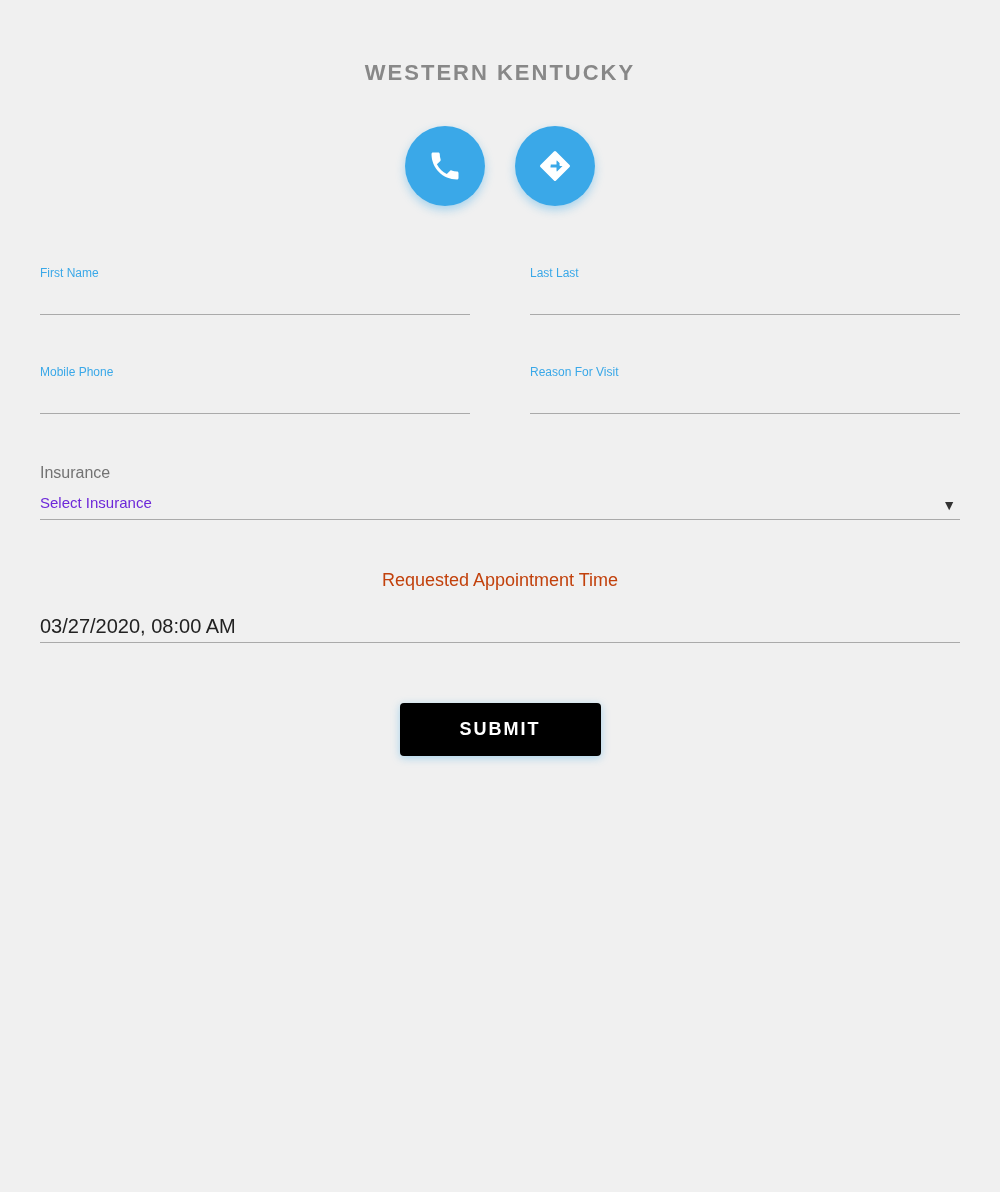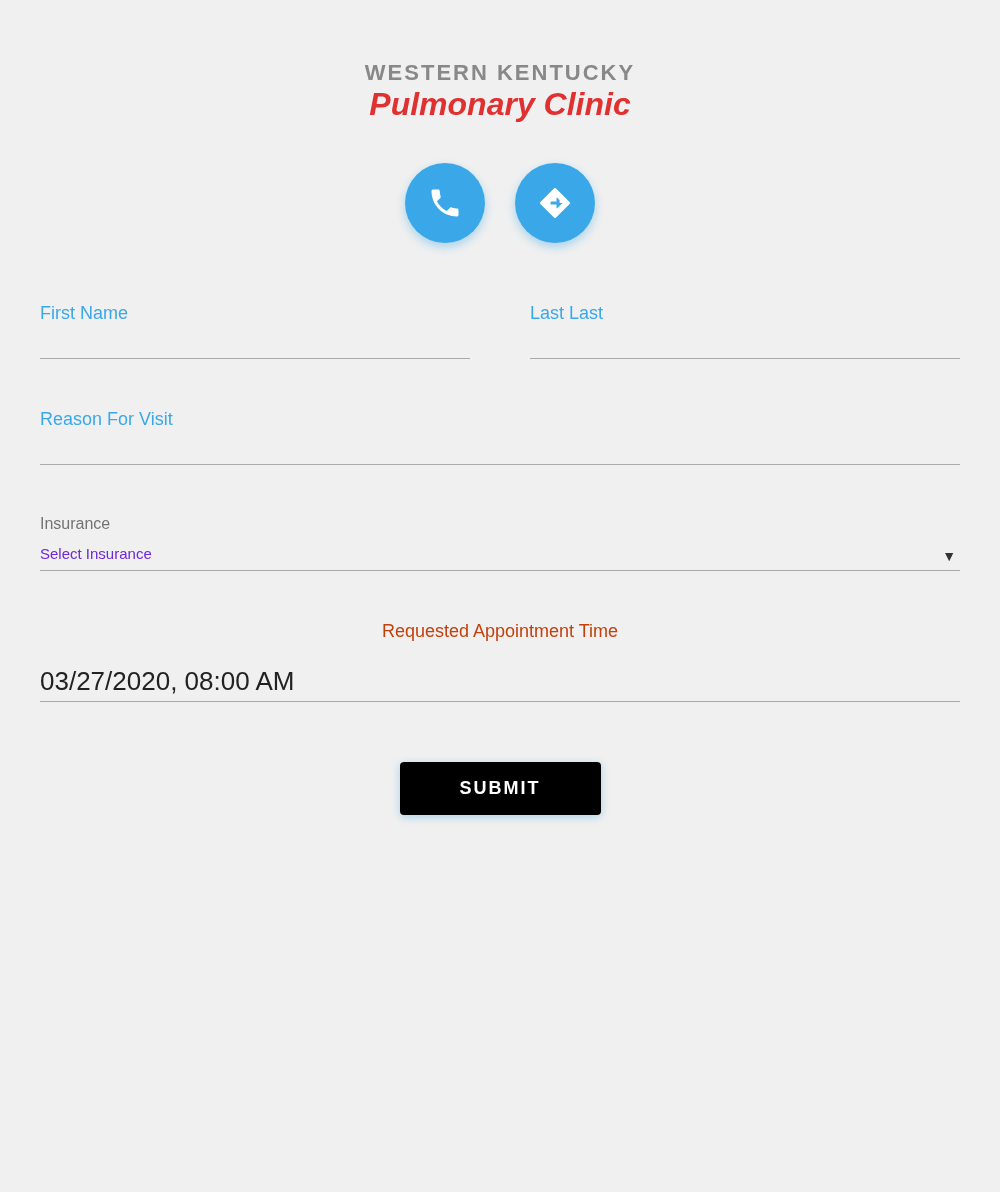--- a/index.html
+++ b/index.html
@@ -91,21 +91,21 @@
       margin-bottom: 50px;
     }
 
     .form-field {
       flex: 1;
       display: flex;
       flex-direction: column;
     }
 
     .field-label {
-      font-size: 18px;
+      font-size: 12px;
       color: #3aa8e8;
       margin-bottom: 8px;
       font-weight: 400;
     }
 
     .field-input {
       border: none;
       border-bottom: 1px solid #aaa;
       background: transparent;
       font-size: 16px;
@@ -176,21 +176,21 @@
       text-align: center;
       margin-bottom: 20px;
       font-weight: 400;
     }
 
     .appointment-input {
       width: 100%;
       border: none;
       border-bottom: 1px solid #aaa;
       background: transparent;
-      font-size: 26px;
+      font-size: 20px;
       font-weight: 500;
       color: #222;
       padding: 4px 0;
       outline: none;
     }
 
     
     .submit-btn {
       background-color: #000000;
       color: white;
@@ -206,21 +206,20 @@
       box-shadow: 0 2px 8px rgba(58, 168, 232, 0.4);
     }
   </style>
 </head>
 <body>
 
 <div class="page-container">
 
   <div class="header">
     <div class="clinic-name-top">WESTERN KENTUCKY</div>
-    <div class="clinic-name-bottom">Pulmonary Clinic</div>
   </div>
 
   <div class="icon-buttons">
     <button class="icon-btn" title="Phone">
       <svg viewBox="0 0 24 24" xmlns="http://www.w3.org/2000/svg">
         <path d="M6.6 10.8c1.4 2.8 3.8 5.1 6.6 6.6l2.2-2.2c.3-.3.7-.4 1-.2 1.1.4 2.3.6 3.6.6.6 0 1 .4 1 1V20c0 .6-.4 1-1 1-9.4 0-17-7.6-17-17 0-.6.4-1 1-1h3.5c.6 0 1 .4 1 1 0 1.3.2 2.5.6 3.6.1.3 0 .7-.2 1L6.6 10.8z"></path>
       </svg>
     </button>
     <button class="icon-btn" title="Directions">
       <svg viewBox="0 0 24 24" xmlns="http://www.w3.org/2000/svg">
@@ -241,20 +240,24 @@
         <input type="text" class="field-input" placeholder="" style="">
       </div>
       <div class="form-field">
         <label class="field-label">Last Last</label>
         <input type="text" class="field-input" placeholder="" style="">
       </div>
     </div>
 
     <div class="form-row">
       <div class="form-field">
+        <label class="field-label">Mobile Phone</label>
+        <input type="tel" class="field-input" placeholder="" style="">
+      </div>
+      <div class="form-field">
         <label class="field-label">Reason For Visit</label>
         <input type="text" class="field-input" placeholder="" style="">
       </div>
     </div>
 
     <div class="insurance-section">
       <div class="insurance-label">Insurance</div>
       <div class="insurance-select-wrapper">
         <select class="insurance-select">
           <option value="">Select Insurance</option>

